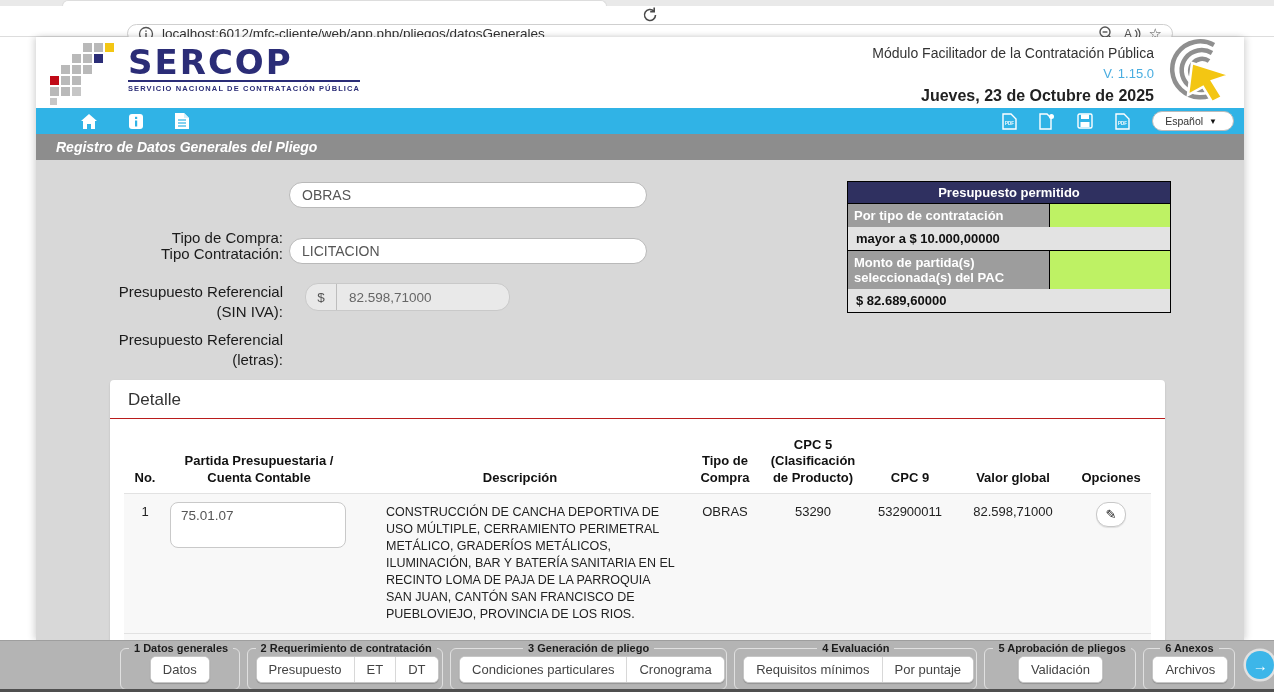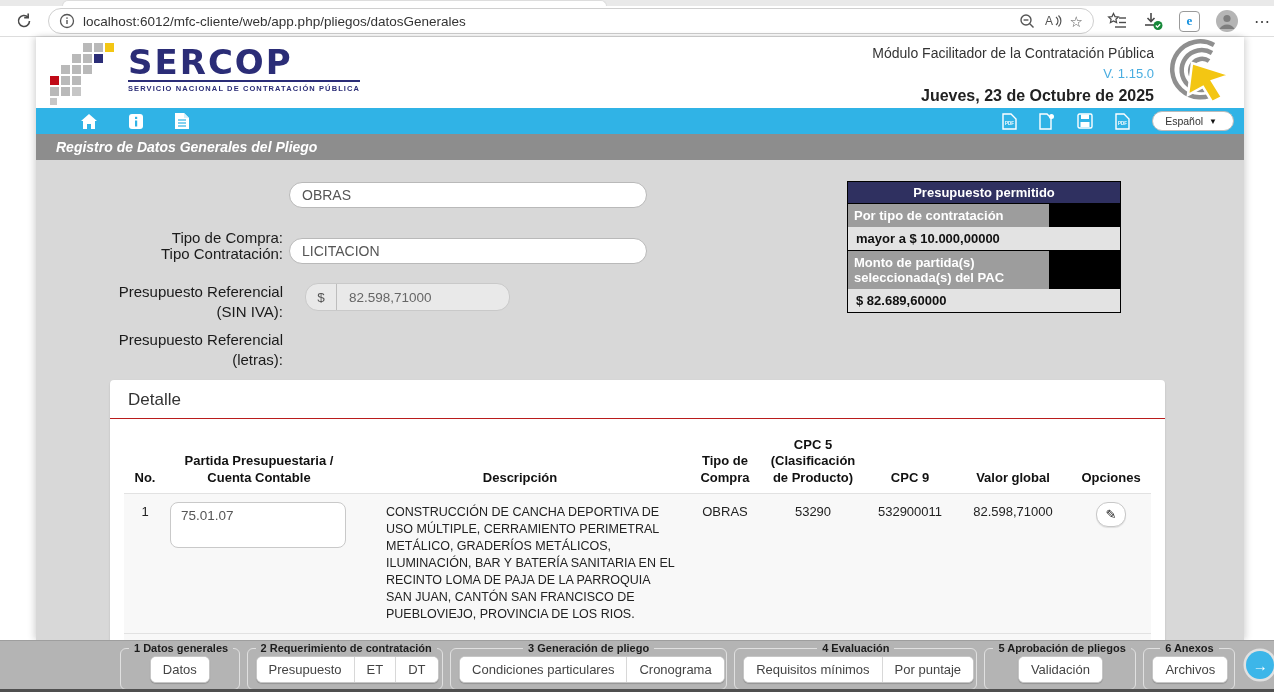--- a/index.html
+++ b/index.html
@@ -3,21 +3,21 @@
 <meta charset="utf-8">
 <style>
   html,body{margin:0;padding:0;}
   body{width:1274px;height:692px;position:relative;overflow:hidden;background:#fff;
        font-family:"Liberation Sans",sans-serif;-webkit-font-smoothing:antialiased;}
 
   
   .chrome{position:absolute;top:0;left:0;width:1274px;height:37px;background:#fff;border-bottom:1px solid #ddd;box-sizing:border-box;}
   .tabstrip{position:absolute;top:0;left:0;right:0;height:6px;background:#e9e9e9;}
   .tab-active{position:absolute;top:0;left:62px;width:545px;height:6px;background:#fff;border:1px solid #ddd;border-bottom:none;border-radius:8px 8px 0 0;box-sizing:border-box;}
-  .chrome-row{position:absolute;top:6px;left:0;right:0;height:30px;display:flex;align-items:center;}
+  .chrome-row{position:absolute;top:6px;left:14px;right:0;height:30px;display:flex;align-items:center;flex-direction:column;}
   .icon-btn{background:none;border:none;padding:0;margin:0;display:flex;align-items:center;justify-content:center;cursor:pointer;}
   .refresh{margin-left:12px;width:24px;height:24px;}
   .url-pill{margin-left:12px;width:1046px;height:26px;border:1px solid #cfcfcf;border-radius:14px;display:flex;align-items:center;padding:0 10px;box-sizing:border-box;gap:8px;background:#fff;}
   .url-text{font-size:13.5px;color:#333;flex:1;white-space:nowrap;overflow:hidden;}
   .pill-ic{display:flex;align-items:center;color:#555;}
   .star-glyph{font-size:15px;color:#555;line-height:1;}
   .chrome-icons{display:flex;align-items:center;gap:15px;margin-left:13px;}
   .ie-box{width:19px;height:19px;border:1.5px solid #9a9a9a;border-radius:4px;display:flex;align-items:center;justify-content:center;
           font-weight:bold;font-size:13px;color:#1390df;font-family:"Liberation Serif",serif;}
   .dots{font-size:16px;color:#444;letter-spacing:1px;}
@@ -49,21 +49,21 @@
   .content{position:relative;height:480px;background:#d8d8d8;}
   .f-label{position:absolute;width:190px;text-align:right;font-size:15px;color:#1a1a1a;line-height:1.35;}
   .inp{position:absolute;background:#fff;border:1px solid #b9b9b9;border-radius:13px;height:26px;box-sizing:border-box;
        font-size:14px;color:#555;padding:0 12px;font-family:inherit;outline:none;}
   .inp-dis{position:absolute;background:#e9e9e9;border:1px solid #c9c9c9;border-radius:13px;height:28px;box-sizing:border-box;
        display:flex;align-items:center;font-size:13.5px;color:#666;}
   .cur{width:30px;text-align:center;border-right:1px solid #bdbdbd;align-self:stretch;display:flex;align-items:center;justify-content:center;color:#555;}
   .inp-dis .val{padding:0 12px;}
 
   
-  .pt{position:absolute;left:811px;top:21px;width:274px;border:1px solid #000;background:#000000;box-sizing:border-box;}
+  .pt{position:absolute;left:811px;top:21px;width:324px;border:1px solid #000;background:#bef264;box-sizing:border-box;}
   .pt-title{background:#2f3060;color:#fff;font-weight:bold;font-size:13px;text-align:center;padding:3px 0;}
   .pt-row{display:flex;border-top:1px solid #000;flex-direction:column;}
   .pt-label{width:202px;background:#9d9d9d;color:#fff;font-weight:bold;font-size:13px;padding:4px 6px;box-sizing:border-box;border-right:1px solid #000;display:flex;align-items:center;}
   .pt-value{flex:1;background:#e3e3e3;color:#111;font-weight:bold;font-size:13px;padding:4px 8px;box-sizing:border-box;display:flex;align-items:center;}
 
   
   .card{position:absolute;left:74px;top:220px;width:1055px;background:#fff;border-radius:4px;box-shadow:0 1px 2px rgba(0,0,0,.15);}
   .card-title{font-size:17px;color:#333;padding:10px 18px 8px;border-bottom:1px solid #b91c1c;}
   .dtable{padding:0 14px;}
   .dgrid{display:grid;grid-template-columns:42px 186px 336px 74px 102px 92px 114px 82px;}

